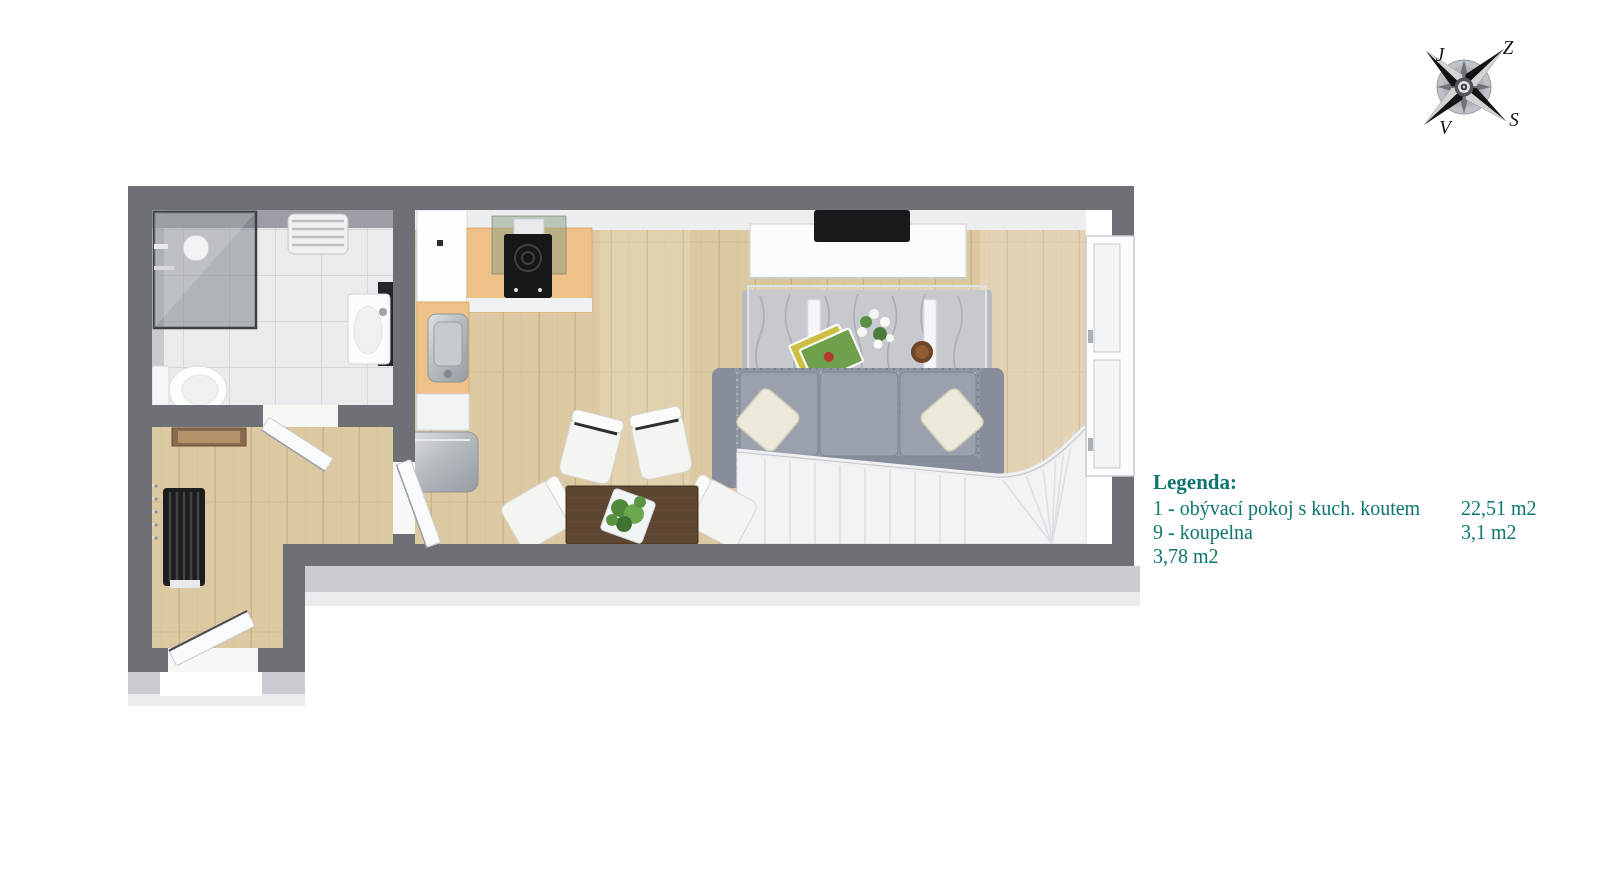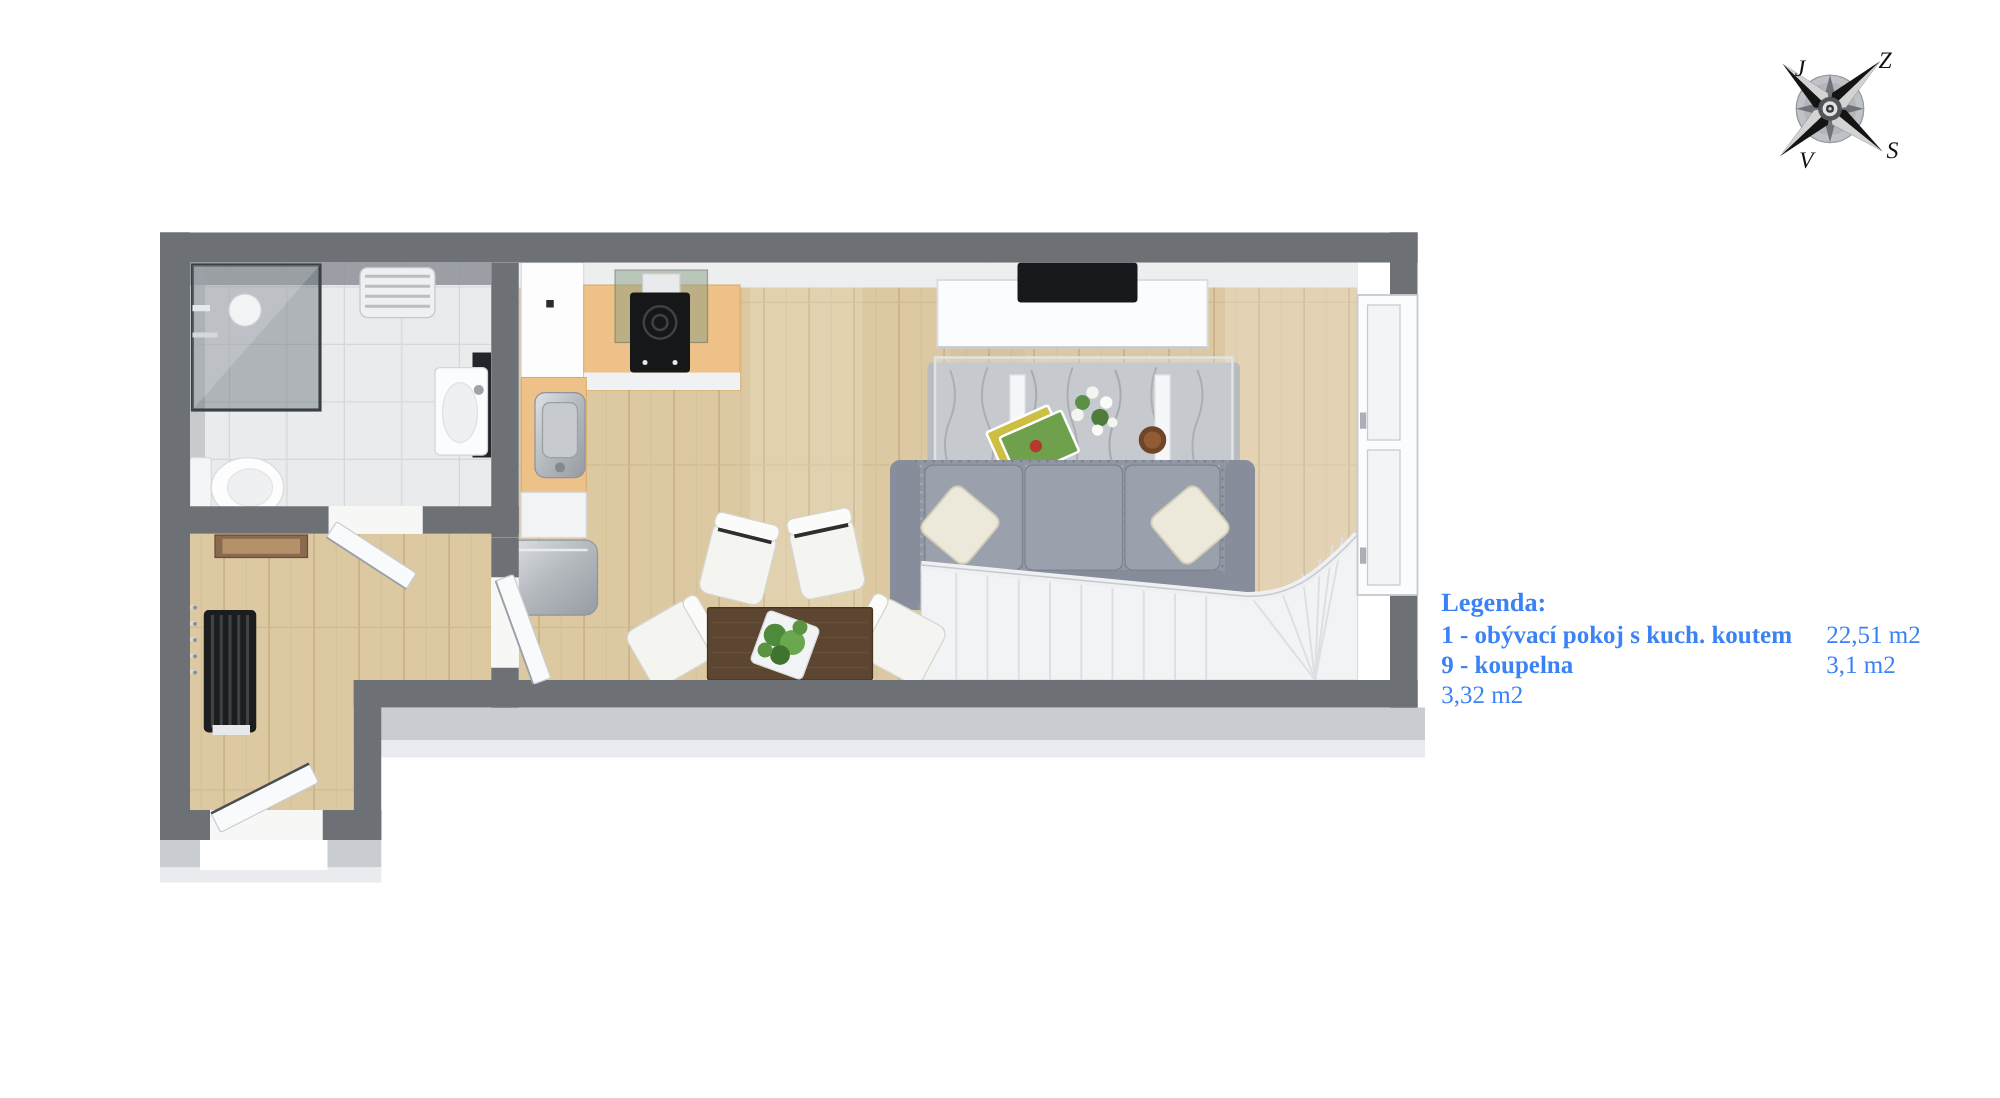--- a/index.html
+++ b/index.html
@@ -1,22 +1,22 @@
 <!DOCTYPE html>
 <html><head>
 <meta charset="utf-8">
 <style>
   html,body{margin:0;padding:0;background:#ffffff;}
   .stage{position:relative;width:1600px;height:878px;background:#ffffff;overflow:hidden;
          font-family:"Liberation Serif", serif;}
   .plan-svg{position:absolute;left:0;top:0;}
-  .legend{position:absolute;left:1153px;top:470px;color:#3b82f6;}
+  .legend{position:absolute;left:1153px;top:470px;color:#0f766e;}
   .legend-title{font-size:21px;font-weight:bold;line-height:24px;margin-bottom:2px;}
   .legend-row{display:flex;font-size:20px;line-height:24px;}
-  .legend-label{font-weight:bold;width:308px;flex:0 0 308px;}
+  .legend-label{font-weight:normal;width:308px;flex:0 0 308px;}
   .legend-area{font-weight:normal;}
 </style>
 </head>
 <body>
 
 <div class="stage">
 
   <svg class="plan-svg" width="1600" height="878" viewBox="0 0 1600 878">
     <defs>
       <pattern id="planks" width="36" height="130" patternUnits="userSpaceOnUse">
@@ -339,17 +339,17 @@
     <div class="legend-title">Legenda:</div>
     <div class="legend-row">
       <span class="legend-label">1 - obývací pokoj s kuch. koutem</span>
       <span class="legend-area">22,51 m2</span>
     </div>
     <div class="legend-row">
       <span class="legend-label">9 - koupelna</span>
       <span class="legend-area">3,1 m2</span>
     </div>
     <div class="legend-row">
-      <span class="legend-area">3,32 m2</span>
+      <span class="legend-area">3,78 m2</span>
     </div>
   </div>
 
 </div>
 
 </body></html>

